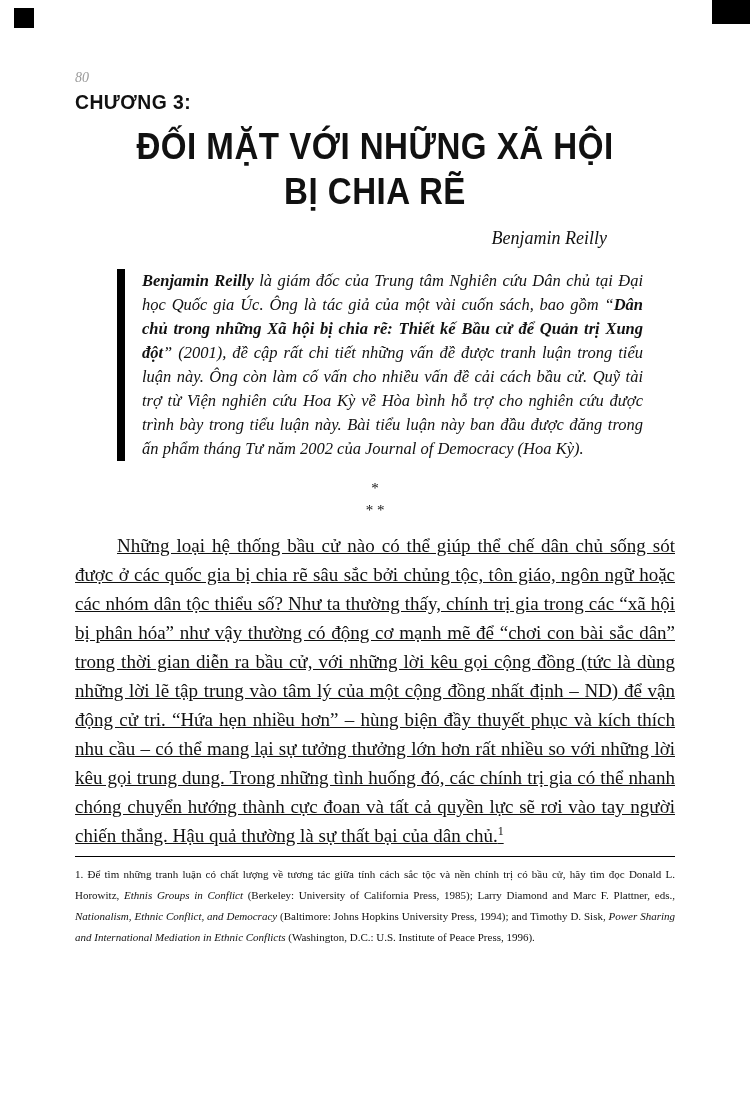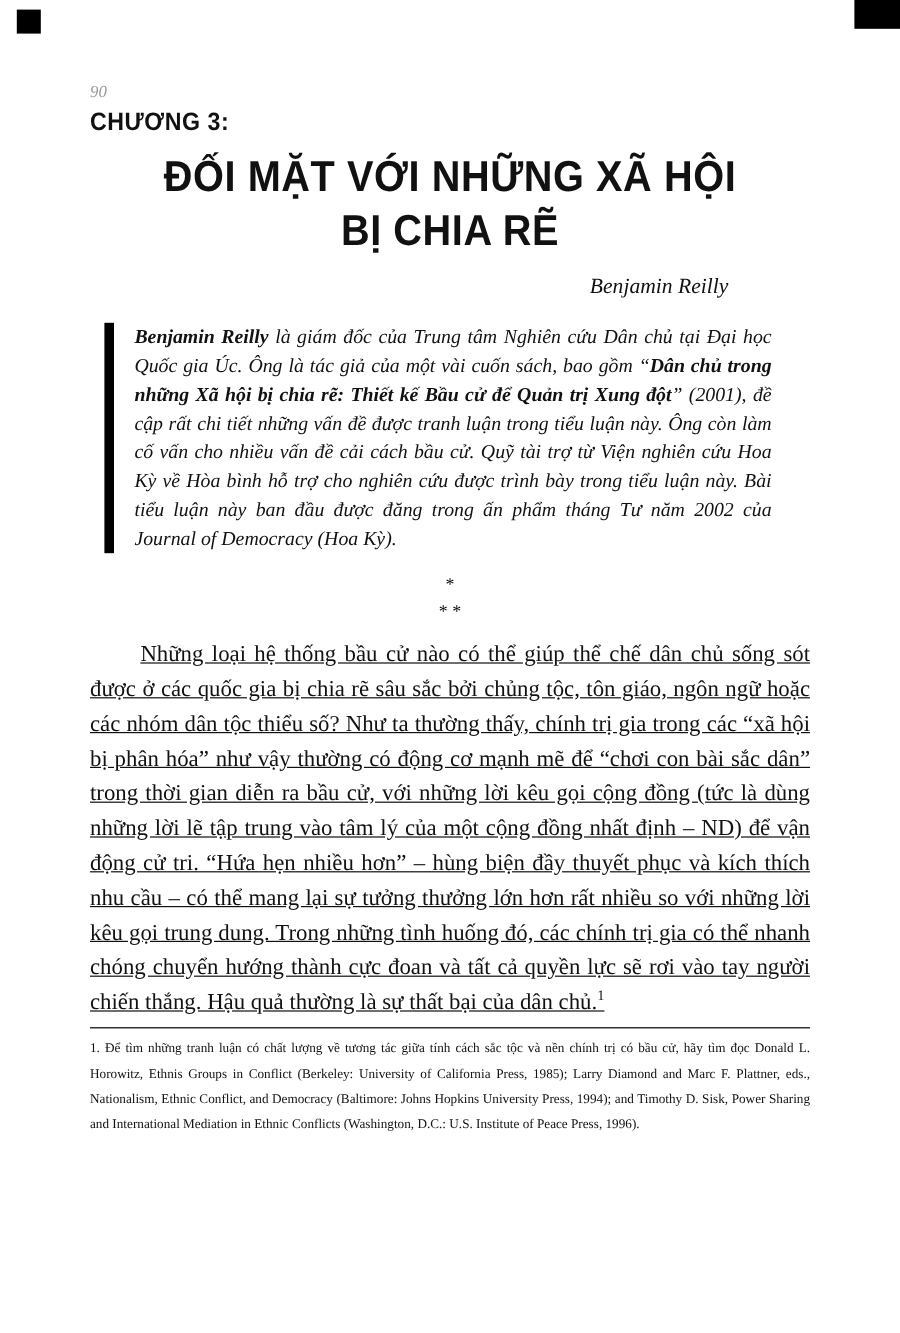--- a/index.html
+++ b/index.html
@@ -45,21 +45,21 @@
     margin:0 0 14px 0;
   }
   .author{
     text-align:right;
     font-style:italic;
     font-size:18px;
     padding-right:68px;
     margin:8px 0 20px 0;
   }
   .bio{
-    margin-left:12px;
+    margin-left:42px;
     margin-right:32px;
     border-left:8px solid #000;
     padding-left:17px;
     font-style:italic;
     font-size:16.5px;
     line-height:24px;
     text-align:justify;
   }
   .bio .b-i{font-weight:bold;}
   .stars{
@@ -78,33 +78,33 @@
   }
   .body-text sup{font-size:12px;line-height:0;}
   .footnote{
     border-top:1px solid #000;
     padding-top:7px;
     font-size:11px;
     line-height:21px;
     text-align:justify;
     margin-top:4px;
   }
-  .footnote .fn-italic{}
+  .footnote .fn-italic{font-style:italic;}
 </style>
 </head>
 <body>
 
 <div class="page">
 
   <div class="corner-mark left"></div>
   <div class="corner-mark right"></div>
 
   <div class="content">
 
-    <div class="page-number">90</div>
+    <div class="page-number">80</div>
 
     <div class="chapter-label">CHƯƠNG 3:</div>
 
     <div class="chapter-title">
       <div>ĐỐI MẶT VỚI NHỮNG XÃ HỘI</div>
       <div>BỊ CHIA RẼ</div>
     </div>
 
     <div class="author">Benjamin Reilly</div>
 

